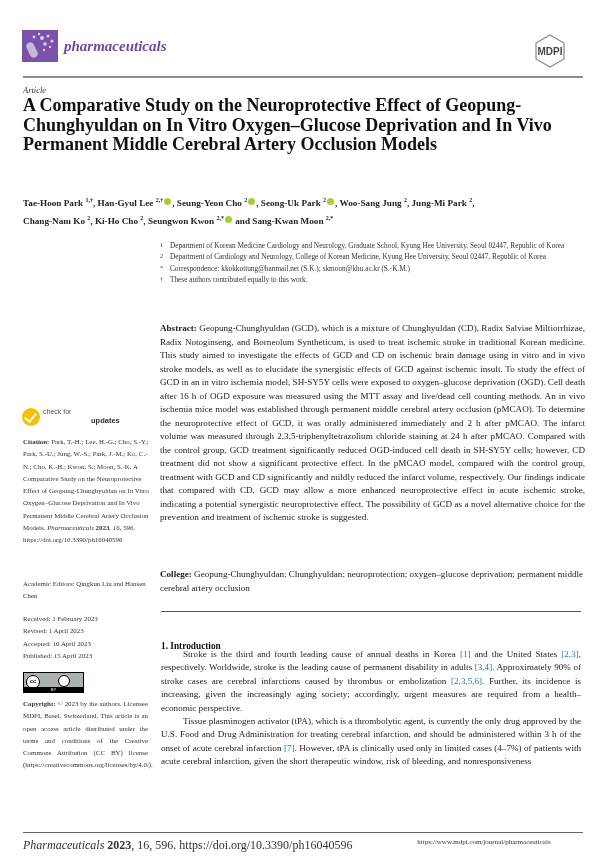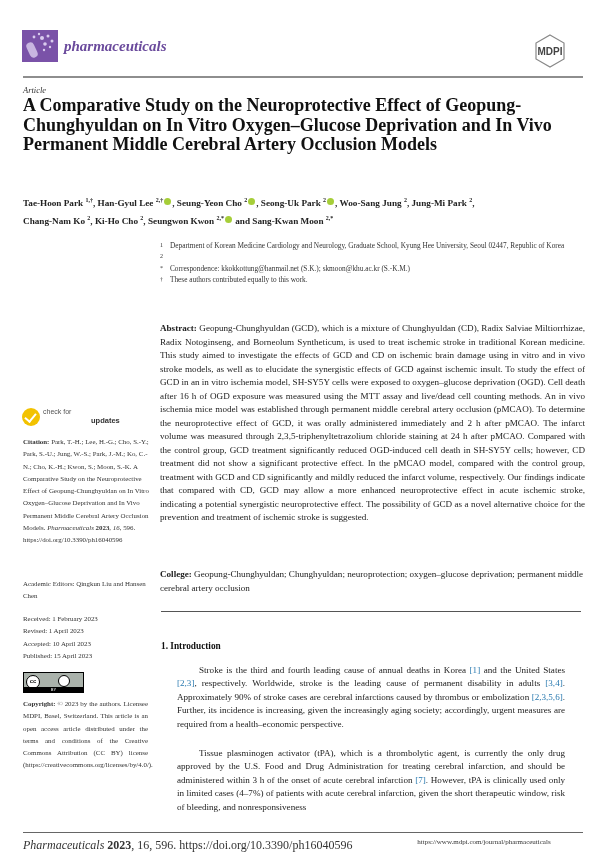--- a/index.html
+++ b/index.html
@@ -26,21 +26,21 @@
 
   
   #abstract { left: 160px; top: 322px; width: 425px; font-size: 9.1px; line-height: 13.5px; text-align: justify; color: #222; }
   #abstract b, #keywords b { font-weight: bold; }
   #keywords { left: 160px; top: 568px; width: 425px; font-size: 9.1px; line-height: 13.5px; color: #222; }
   #abstract-rule { left: 161px; top: 611px; width: 420px; height: 1px; background: #555; }
 
   
   #intro-heading { left: 161px; top: 632px; font-size: 9.3px; font-weight: bold; color: #111; margin-top: 9px; }
   #intro { left: 161px; top: 648px; width: 420px; font-size: 9.1px; line-height: 13.4px; text-align: justify; color: #222; }
-  #intro p { margin: 16px; text-indent: 22px; }
+  #intro p { margin: 0; text-indent: 22px; }
   .ref { color: #2a7ab0; }
 
   
   #check-updates { left: 22px; top: 408px; width: 60px; height: 22px; }
   #cu-icon { position: absolute; left: 0; top: 0; width: 18px; height: 18px; border-radius: 50%; background: #f2c200; }
   #cu-icon::after { content: ""; position: absolute; left: 5px; top: 3px; width: 5px; height: 9px; border-right: 2px solid #fff; border-bottom: 2px solid #fff; transform: rotate(40deg); }
   #cu-text-1 { position: absolute; left: 21px; top: 0; font-family: "Liberation Sans", sans-serif; font-size: 7px; color: #555; line-height: 8px; }
   #cu-text-2 { position: absolute; left: 21px; top: 8px; font-family: "Liberation Sans", sans-serif; font-size: 7.5px; font-weight: bold; color: #333; line-height: 9px; padding-left: 48px; }
 
   #citation { left: 23px; top: 436px; width: 130px; font-size: 6.9px; line-height: 12.3px; color: #333; }
@@ -86,20 +86,21 @@
 <div id="title" class="abs">A Comparative Study on the Neuroprotective Effect of Geopung-Chunghyuldan on In Vitro Oxygen–Glucose Deprivation and In Vivo Permanent Middle Cerebral Artery Occlusion Models</div>
 <div id="authors" class="abs"><span>Tae-Hoon Park </span><sup>1,†</sup>, <span>Han-Gyul Lee </span><sup>2,†</sup><span class="orcid"></span>, <span>Seung-Yeon Cho </span><sup>2</sup><span class="orcid"></span>, <span>Seong-Uk Park </span><sup>2</sup><span class="orcid"></span>, <span>Woo-Sang Jung </span><sup>2</sup>, <span>Jung-Mi Park </span><sup>2</sup>, <br><span>Chang-Nam Ko </span><sup>2</sup>, <span>Ki-Ho Cho </span><sup>2</sup>, <span>Seungwon Kwon </span><sup>2,*</sup><span class="orcid"></span> and <span>Sang-Kwan Moon </span><sup>2,*</sup></div>
 
 <div id="affiliations" class="abs">
     <div class="aff">
       <span class="mark">1</span>
       <span>Department of Korean Medicine Cardiology and Neurology, Graduate School, Kyung Hee University, Seoul 02447, Republic of Korea</span>
     </div>
     <div class="aff">
       <span class="mark">2</span>
+      <span>Department of Cardiology and Neurology, College of Korean Medicine, Kyung Hee University, Seoul 02447, Republic of Korea</span>
     </div>
     <div class="aff">
       <span class="mark">*</span>
       <span>Correspondence: kkokkottung@hanmail.net (S.K.); skmoon@khu.ac.kr (S.-K.M.)</span>
     </div>
     <div class="aff">
       <span class="mark">†</span>
       <span>These authors contributed equally to this work.</span>
     </div>
   </div>

